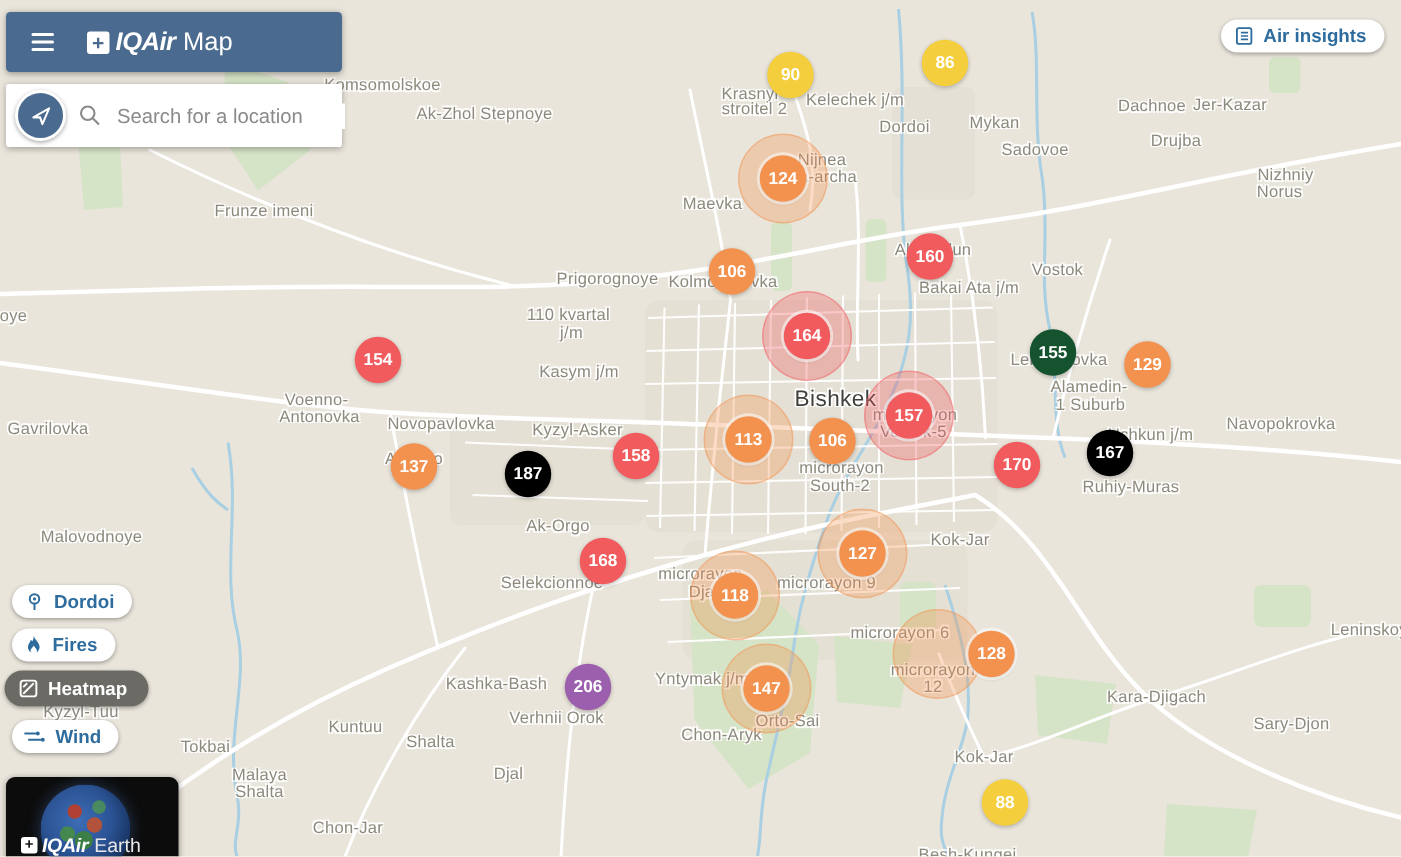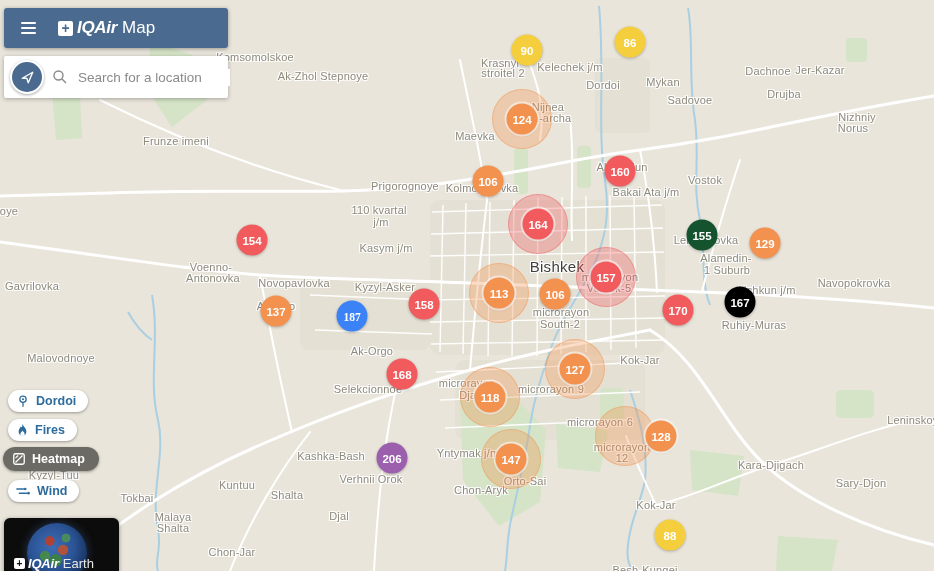--- a/index.html
+++ b/index.html
@@ -233,21 +233,21 @@
       <div class="aqi-marker with-halo" style="left: 538px; top: 224px; background: rgb(241, 91, 94);">164</div>
       <div class="aqi-marker" style="left: 252px; top: 240px; background: rgb(241, 91, 94);">154</div>
       <div class="aqi-marker" style="left: 702px; top: 235px; background: #14532d;">155</div>
       <div class="aqi-marker" style="left: 765px; top: 243px; background: rgb(243, 145, 78);">129</div>
       <div class="aqi-halo" style="left: 606px; top: 277px; background: rgba(241, 91, 94, 0.32); border: 1px solid rgba(241, 91, 94, 0.4);"></div>
       <div class="aqi-marker with-halo" style="left: 606px; top: 277px; background: rgb(241, 91, 94);">157</div>
       <div class="aqi-halo" style="left: 499px; top: 293px; background: rgba(243, 145, 78, 0.32); border: 1px solid rgba(243, 145, 78, 0.4);"></div>
       <div class="aqi-marker with-halo" style="left: 499px; top: 293px; background: rgb(243, 145, 78);">113</div>
       <div class="aqi-marker" style="left: 555px; top: 294px; background: rgb(243, 145, 78);">106</div>
       <div class="aqi-marker" style="left: 276px; top: 311px; background: rgb(243, 145, 78);">137</div>
-      <div class="aqi-marker" style="left: 352px; top: 316px; background: #3b82f6; font-family: Liberation Serif, serif;">187</div>
+      <div class="aqi-marker" style="left: 352px; top: 316px; background: #000000;">187</div>
       <div class="aqi-marker" style="left: 424px; top: 304px; background: rgb(241, 91, 94);">158</div>
       <div class="aqi-marker" style="left: 678px; top: 310px; background: rgb(241, 91, 94);">170</div>
       <div class="aqi-marker" style="left: 740px; top: 302px; background: #000000;">167</div>
       <div class="aqi-marker" style="left: 402px; top: 374px; background: rgb(241, 91, 94);">168</div>
       <div class="aqi-halo" style="left: 575px; top: 369px; background: rgba(243, 145, 78, 0.32); border: 1px solid rgba(243, 145, 78, 0.4);"></div>
       <div class="aqi-marker with-halo" style="left: 575px; top: 369px; background: rgb(243, 145, 78);">127</div>
       <div class="aqi-halo" style="left: 490px; top: 397px; background: rgba(243, 145, 78, 0.32); border: 1px solid rgba(243, 145, 78, 0.4);"></div>
       <div class="aqi-marker with-halo" style="left: 490px; top: 397px; background: rgb(243, 145, 78);">118</div>
       <div class="aqi-halo" style="left: 625px; top: 436px; background: rgba(243, 145, 78, 0.32); border: 1px solid rgba(243, 145, 78, 0.4);"></div>
       <div class="aqi-marker with-halo" style="left: 625px; top: 436px; background: rgb(243, 145, 78); margin-left: 36px;">128</div>
@@ -278,20 +278,29 @@
     </div>
     <div class="search-field">
       <svg width="16" height="16" viewBox="0 0 16 16">
         <circle cx="6.5" cy="6.5" r="4.5" fill="none" stroke="#8a8a8a" stroke-width="1.4"></circle>
         <line x1="10" y1="10" x2="14" y2="14" stroke="#8a8a8a" stroke-width="1.4"></line>
       </svg>
       <input class="search-input" type="text" placeholder="Search for a location" style="">
     </div>
   </div>
 
+  <div class="pill air-insights">
+    <svg width="14" height="14" viewBox="0 0 16 16">
+      <rect x="3" y="2" width="11" height="12" rx="1.5" fill="none" stroke="#2E6C9E" stroke-width="1.4"></rect>
+      <line x1="6" y1="5.5" x2="11.5" y2="5.5" stroke="#2E6C9E" stroke-width="1.3"></line>
+      <line x1="6" y1="8" x2="11.5" y2="8" stroke="#2E6C9E" stroke-width="1.3"></line>
+      <line x1="6" y1="10.5" x2="11.5" y2="10.5" stroke="#2E6C9E" stroke-width="1.3"></line>
+    </svg>
+    <span>Air insights</span>
+  </div>
 
   <div class="pill" style="left:8px;top:390px;">
     <svg width="14" height="14" viewBox="0 0 16 16">
       <circle cx="8" cy="6" r="3.6" fill="none" stroke="#2E6C9E" stroke-width="1.5"></circle>
       <circle cx="8" cy="6" r="1.2" fill="#2E6C9E"></circle>
       <line x1="8" y1="9.6" x2="8" y2="14.5" stroke="#2E6C9E" stroke-width="1.5"></line>
     </svg>
     <span>Dordoi</span>
   </div>
 

